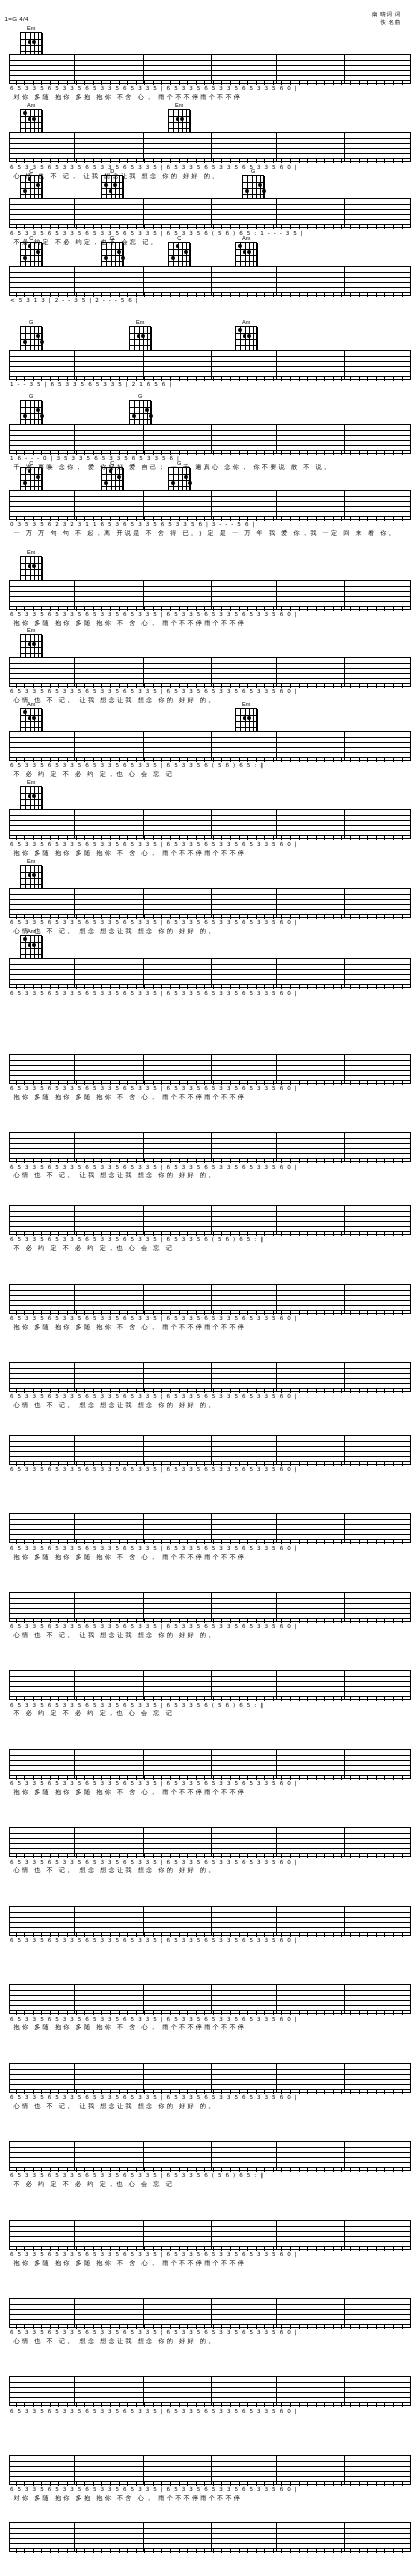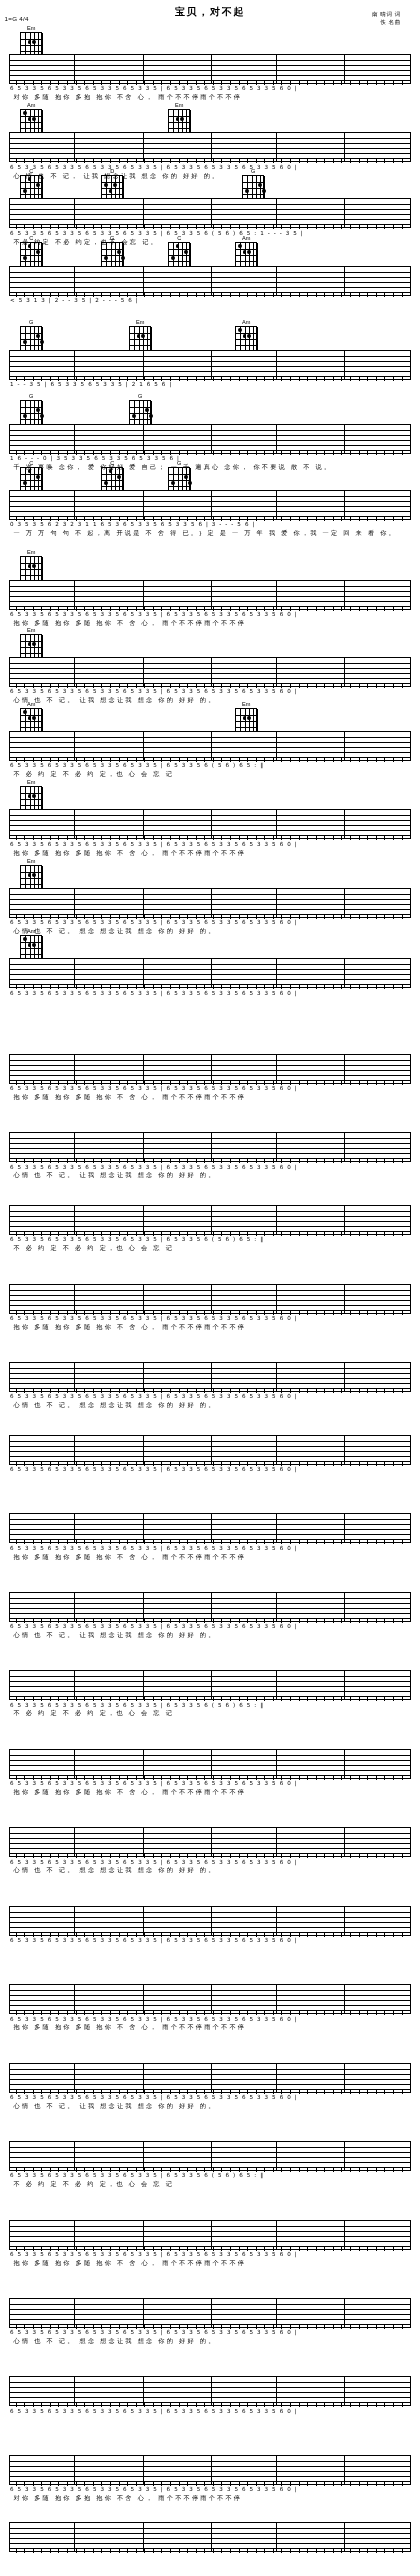--- a/index.html
+++ b/index.html
@@ -34,21 +34,20 @@
   
   .numrow{position:absolute;font-family:"DejaVu Sans", sans-serif;font-size:5.6px;letter-spacing:1.1px;white-space:nowrap;}
   .lyric{position:absolute;font-size:6.2px;letter-spacing:2.2px;white-space:nowrap;}
 </style>
 </head>
 <body>
 
 <div class="page">
 
   <div class="key-sig">1=G  4/4</div>
-  <div class="title">宝贝，对不起</div>
   <div class="credits">
     <div>南 晴词 词</div>
     <div>佚  名曲</div>
   </div>
 
   <div id="chord-layer">
       <div class="chord" style="left: 20px; top: 25px;">
         <div class="cname">Em</div>
         <div class="grid">
           <div class="v" style="left: 4.3px;"></div>

